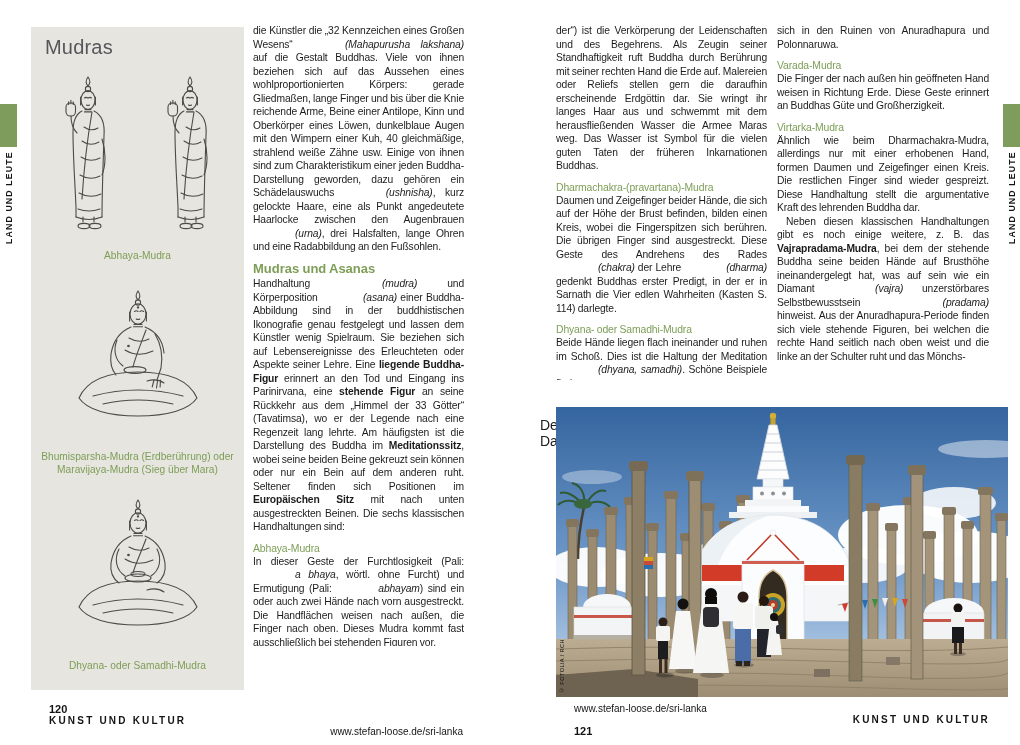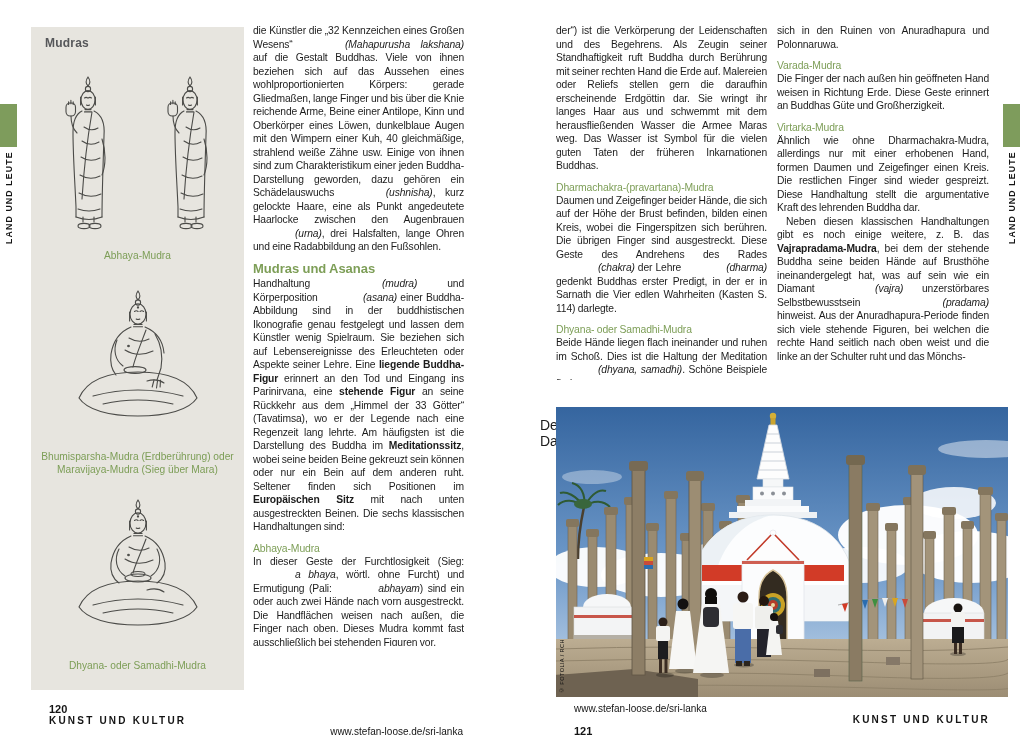--- a/index.html
+++ b/index.html
@@ -6,21 +6,21 @@
   body{width:1020px;height:745px;position:relative;background:#ffffff;overflow:hidden;
        font-family:"Liberation Sans",sans-serif;color:#1c1c1c;}
   .abs{position:absolute;}
   
   .tab-square{width:17px;height:43px;background:#7e9c5c;}
   .tab-label{width:17px;height:92px;display:flex;align-items:center;justify-content:center;
              writing-mode:vertical-rl;transform:rotate(180deg);
              font-size:8.8px;font-weight:bold;letter-spacing:1.1px;color:#141414;white-space:nowrap;}
   
   .sidebar{left:31px;top:27px;width:213px;height:663px;background:#e7e5df;}
-  .sidebar-title{position:absolute;left:14px;top:9px;font-size:12px;font-weight:bold;color:#56575a;letter-spacing:.2px;}
+  .sidebar-title{position:absolute;left:14px;top:9px;font-size:20px;font-weight:normal;color:#56575a;letter-spacing:.2px;}
   .fig{position:absolute;left:0;width:213px;display:flex;justify-content:center;}
   .fig-caption{position:absolute;left:4px;width:205px;text-align:center;color:#7d9e57;
                font-size:10.2px;line-height:12.6px;}
   
   .col{font-size:10.3px;line-height:13.5px;letter-spacing:-.12px;word-spacing:-.4px;
        text-align:justify;overflow:hidden;}
   .col p{margin:0;}
   .col p.indent{text-indent:9px;}
   .col .h2{color:#7d9e57;font-size:13px;font-weight:bold;margin:8px 0 2px;letter-spacing:0;}
   .col .h3{color:#7d9e57;font-size:10.4px;line-height:13px;margin:8px 0 0;}
@@ -140,37 +140,37 @@
     </svg>
   </div>
   <div class="fig-caption" style="top:633px;">Dhyana- oder Samadhi-Mudra</div>
 </div>
 
 <div class="abs col" style="left:253px;top:24px;width:211px;height:622px;">
     <p><span>die Künstler die „32 Kennzeichen eines Großen Wesens“ </span><i>(Mahapurusha lakshana)</i><span>  auf die Gestalt Buddhas. Viele von ihnen beziehen sich auf das Aussehen eines wohlproportionierten Körpers: gerade Gliedmaßen, lange Finger und bis über die Knie reichende Arme, Beine einer Antilope, Kinn und Oberkörper eines Löwen, dunkelblaue Augen mit den Wimpern einer Kuh, 40 gleichmäßige, strahlend weiße Zähne usw. Einige von ihnen sind zum Charakteristikum einer jeden Buddha-Darstellung geworden, dazu gehören ein Schädelauswuchs </span><i>(ushnisha)</i><span>, kurz gelockte Haare, eine als Punkt angedeutete Haarlocke zwischen den Augenbrauen </span><i>(urna)</i><span>, drei Halsfalten, lange Ohren und eine Radabbildung an den Fußsohlen.</span></p>
     <div class="h2">Mudras und Asanas</div>
     <p><span>Handhaltung </span><i>(mudra)</i><span>  und Körperposition </span><i>(asana)</i><span>  einer Buddha-Abbildung sind in der buddhistischen Ikonografie genau festgelegt und lassen dem Künstler wenig Spielraum. Sie beziehen sich auf Lebensereignisse des Erleuchteten oder Aspekte seiner Lehre. Eine </span><b>liegende Buddha-Figur</b><span>  erinnert an den Tod und Eingang ins Parinirvana, eine </span><b>stehende Figur</b><span>  an seine Rückkehr aus dem „Himmel der 33 Götter“ (Tavatimsa), wo er der Legende nach eine Regenzeit lang lehrte. Am häufigsten ist die Darstellung des Buddha im </span><b>Meditationssitz</b><span>, wobei seine beiden Beine gekreuzt sein können oder nur ein Bein auf dem anderen ruht. Seltener finden sich Positionen im </span><b>Europäischen Sitz</b><span>  mit nach unten ausgestreckten Beinen. Die sechs klassischen Handhaltungen sind:</span></p>
     <div class="h3">Abhaya-Mudra</div>
-    <p><span>In dieser Geste der Furchtlosigkeit (Sieg: </span><i>a bhaya</i><span>, wörtl. ohne Furcht) und Ermutigung (Pali: </span><i>abhayam</i><span>) sind ein oder auch zwei Hände nach vorn ausgestreckt. Die Handflächen weisen nach außen, die Finger nach oben. Dieses Mudra kommt fast ausschließlich bei stehenden Figuren vor.</span></p>
+    <p><span>In dieser Geste der Furchtlosigkeit (Pali: </span><i>a bhaya</i><span>, wörtl. ohne Furcht) und Ermutigung (Pali: </span><i>abhayam</i><span>) sind ein oder auch zwei Hände nach vorn ausgestreckt. Die Handflächen weisen nach außen, die Finger nach oben. Dieses Mudra kommt fast ausschließlich bei stehenden Figuren vor.</span></p>
     <div class="h3">Bhumisparsha-Mudra (Erdberührung) oder Maravijaya-Mudra (Sieg über Mara)</div>
   </div>
 
 <div class="abs col" style="left:556px;top:24px;width:211px;height:356px;">
     <p><span>der“) ist die Verkörperung der Leidenschaften und des Begehrens. Als Zeugin seiner Standhaftigkeit ruft Buddha durch Berührung mit seiner rechten Hand die Erde auf. Malereien oder Reliefs stellen gern die daraufhin erscheinende Erdgöttin dar. Sie wringt ihr langes Haar aus und schwemmt mit dem herausfließenden Wasser die Armee Maras weg. Das Wasser ist Symbol für die vielen guten Taten der früheren Inkarnationen Buddhas.</span></p>
     <div class="h3">Dharmachakra-(pravartana)-Mudra</div>
     <p><span>Daumen und Zeigefinger beider Hände, die sich auf der Höhe der Brust befinden, bilden einen Kreis, wobei die Fingerspitzen sich berühren. Die übrigen Finger sind ausgestreckt. Diese Geste des Andrehens des Rades </span><i>(chakra)</i><span>  der Lehre </span><i>(dharma)</i><span>  gedenkt Buddhas erster Predigt, in der er in Sarnath die Vier edlen Wahrheiten (Kasten S. 114) darlegte.</span></p>
     <div class="h3">Dhyana- oder Samadhi-Mudra</div>
     <p><span>Beide Hände liegen flach ineinander und ruhen im Schoß. Dies ist die Haltung der Meditation </span><i>(dhyana, samadhi)</i><span>. Schöne Beispiele finden</span></p>
   </div>
 <div class="abs col" style="left:777px;top:24px;width:212px;height:356px;">
     <p><span>sich in den Ruinen von Anuradhapura und Polonnaruwa.</span></p>
     <div class="h3">Varada-Mudra</div>
     <p><span>Die Finger der nach außen hin geöffneten Hand weisen in Richtung Erde. Diese Geste erinnert an Buddhas Güte und Großherzigkeit.</span></p>
     <div class="h3">Virtarka-Mudra</div>
-    <p><span>Ähnlich wie ohne Dharmachakra-Mudra, allerdings nur mit einer erhobenen Hand, formen Daumen und Zeigefinger einen Kreis. Die restlichen Finger sind wieder gespreizt. Diese Handhaltung stellt die argumentative Kraft des lehrenden Buddha dar.</span></p>
+    <p><span>Ähnlich wie beim Dharmachakra-Mudra, allerdings nur mit einer erhobenen Hand, formen Daumen und Zeigefinger einen Kreis. Die restlichen Finger sind wieder gespreizt. Diese Handhaltung stellt die argumentative Kraft des lehrenden Buddha dar.</span></p>
     <p class="indent"><span>Neben diesen klassischen Handhaltungen gibt es noch einige weitere, z. B. das </span><b>Vajrapradama-Mudra</b><span>, bei dem der stehende Buddha seine beiden Hände auf Brusthöhe ineinandergelegt hat, was auf sein wie ein Diamant </span><i>(vajra)</i><span>  unzerstörbares Selbstbewusstsein </span><i>(pradama)</i><span>  hinweist. Aus der Anuradhapura-Periode finden sich viele stehende Figuren, bei welchen die rechte Hand seitlich nach oben weist und die linke an der Schulter ruht und das Mönchs-</span></p>
   </div>
 
 <div class="abs photo-caption">Den Thuparama-Stupa in Anuradhapura schützte einst ein zeltartiges Dach.</div>
 
 <div class="abs photo">
   <svg viewBox="0 0 452 290" preserveAspectRatio="none">
     <defs>
       <linearGradient id="sky" x1="0" y1="0" x2="0" y2="1">
         <stop offset="0" stop-color="#35659f"></stop>

